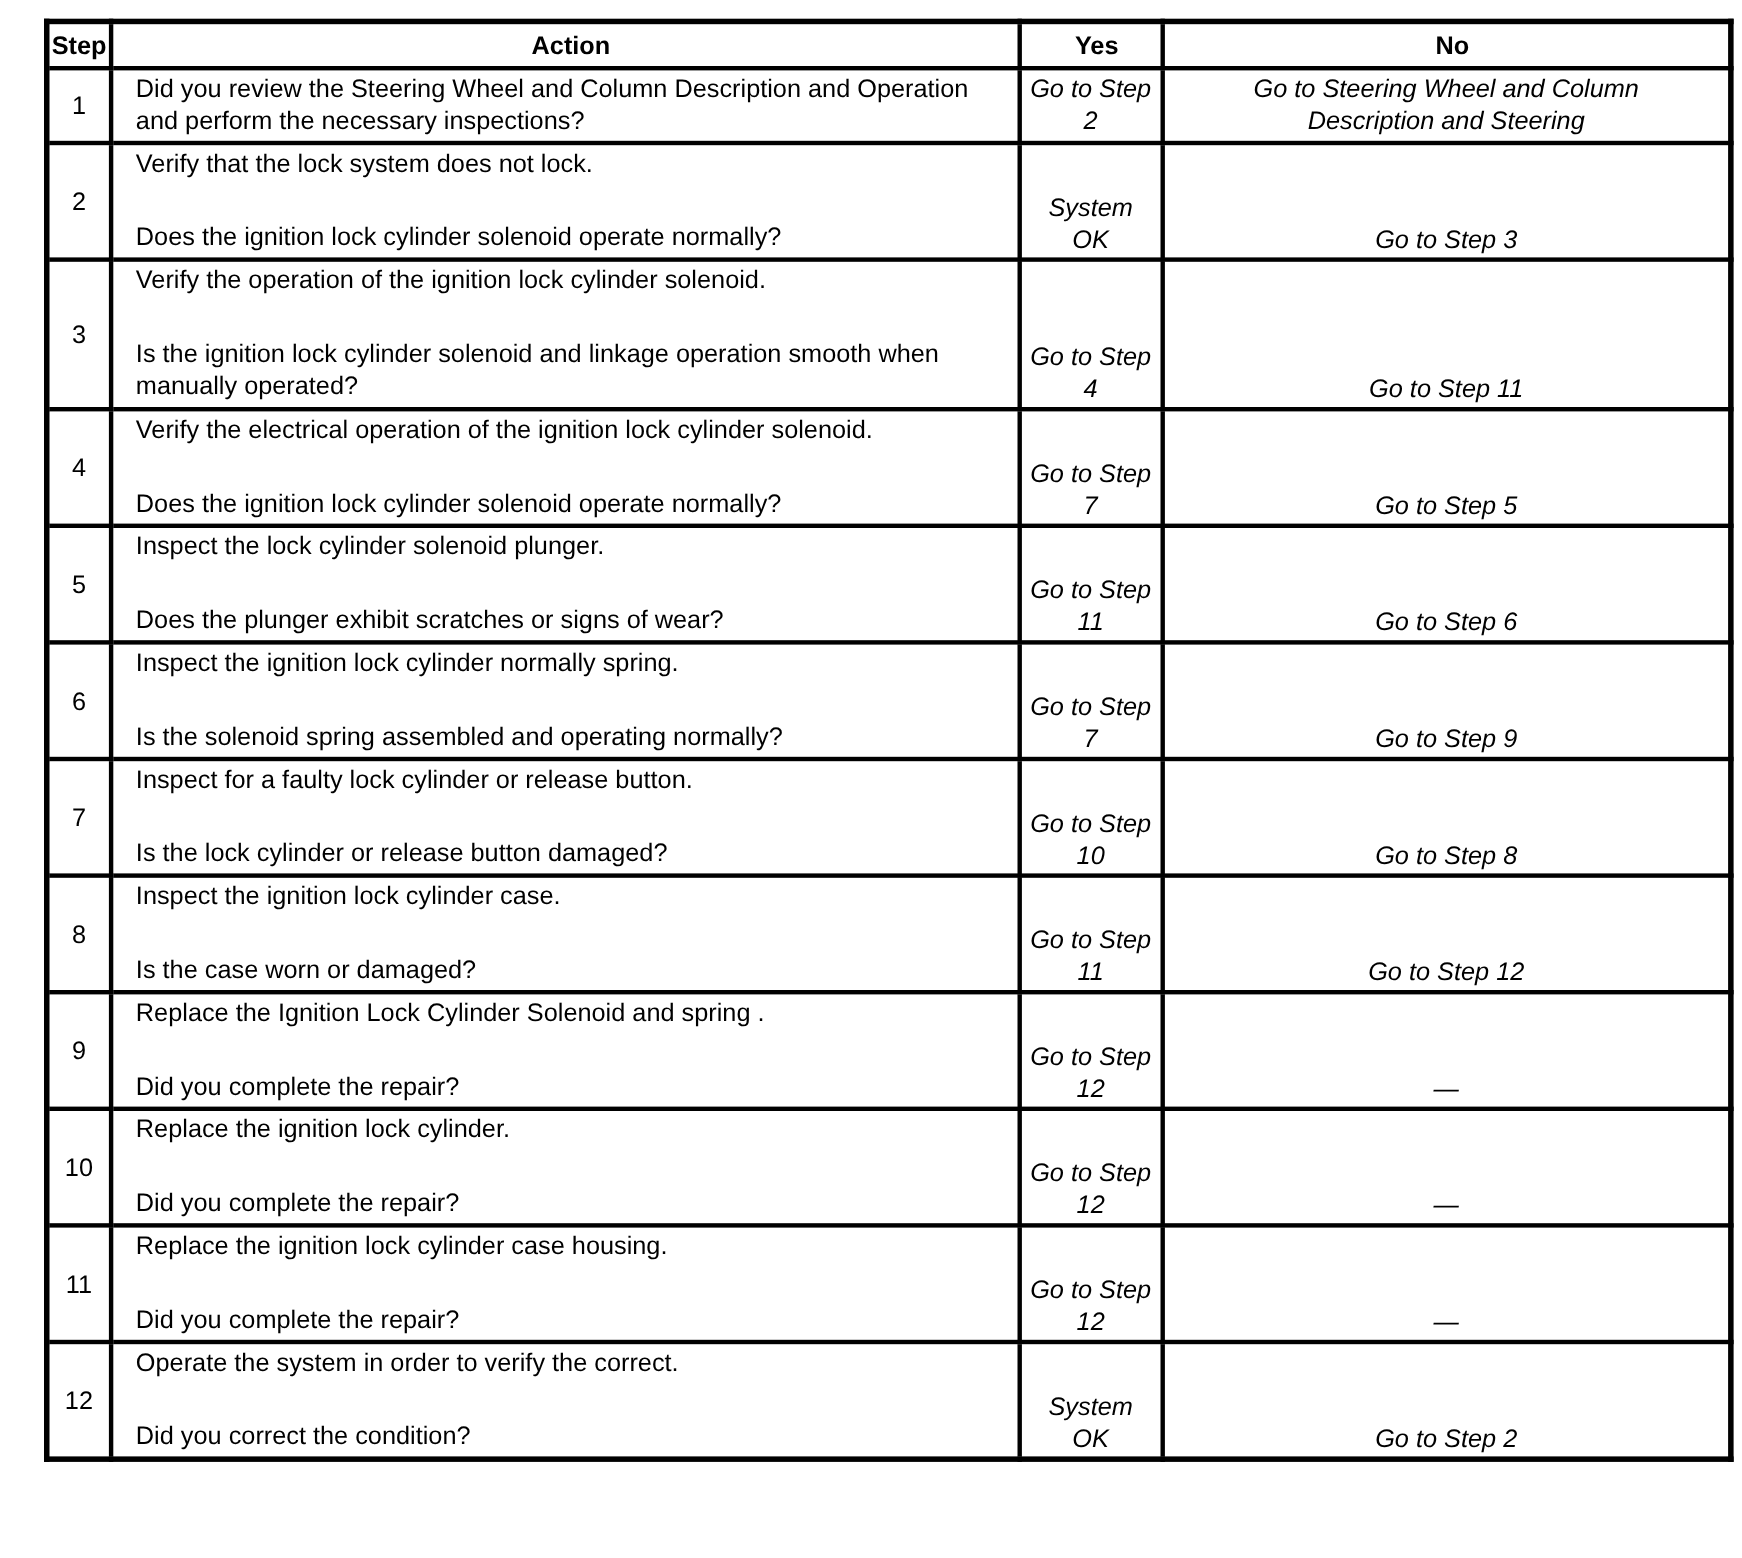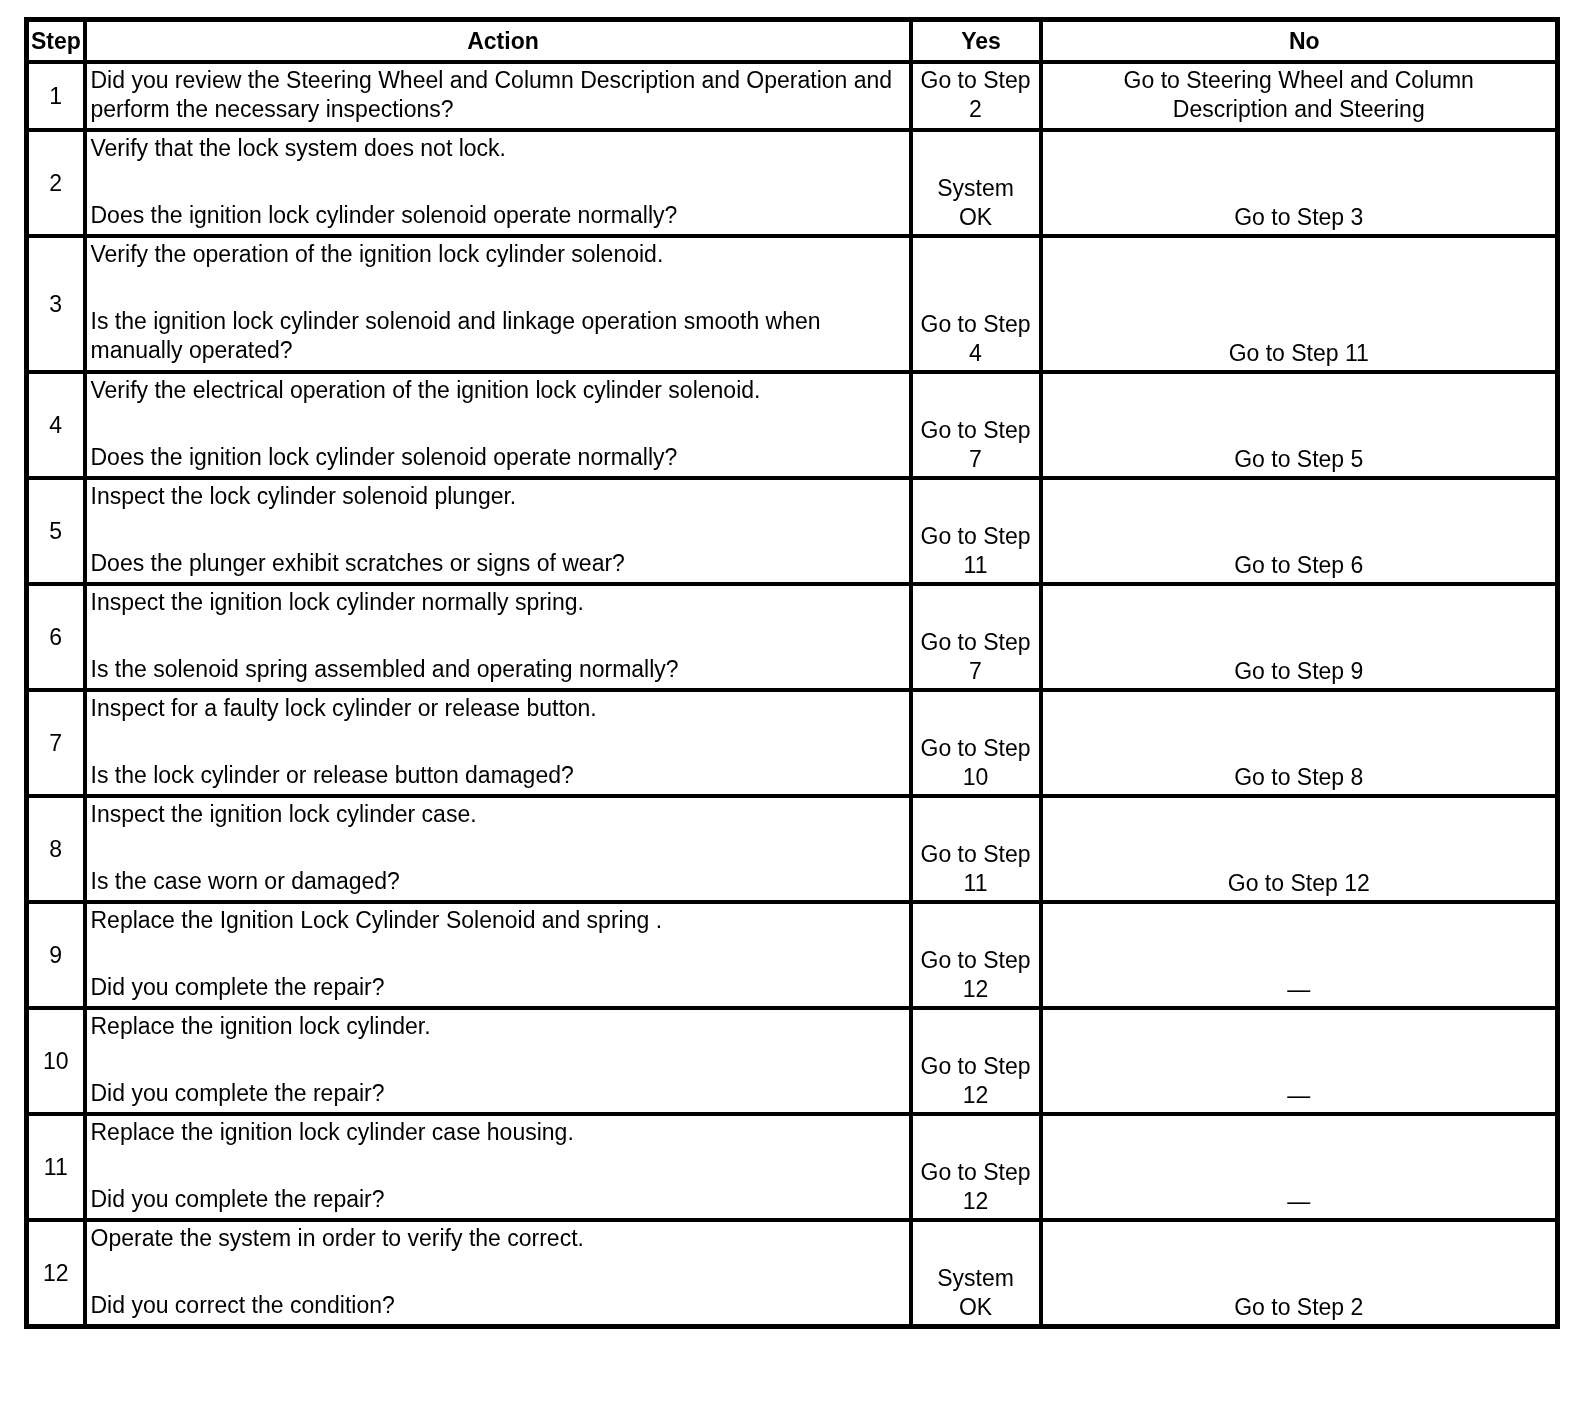--- a/index.html
+++ b/index.html
@@ -1,41 +1,41 @@
 <!DOCTYPE html>
 <html><head>
   <meta charset="utf-8">
   <style>
     html, body { margin: 0; padding: 0; background: #ffffff; }
     body { width: 1584px; height: 1416px; position: relative; overflow: hidden;
            font-family: "Liberation Sans", sans-serif; color: #000; }
     table.dt {
-      position: absolute; left: 24px; top: 17px;
+      position: absolute; left: 40px; top: 17px;
       width: 1536px;
       border-collapse: collapse;
       table-layout: fixed;
       border: 5px solid #000;
     }
     .dt td, .dt th {
       border: 4px solid #000;
       padding: 0 5px;
       font-size: 23px;
       line-height: 29px;
       vertical-align: middle;
     }
     .dt th { font-weight: bold; height: 38px; text-align: center; padding-left: 16px; }
     .dt th.step-h { padding: 0 2px; }
     .col-step { width: 58px; }
     .col-action { width: 826px; }
     .col-yes { width: 130px; }
     .col-no { width: auto; }
     .dt td.def { height: 36px; padding-left: 4px; text-align: left; }
     .dt td.num { text-align: center; }
-    .dt td.act { vertical-align: top; padding-top: 2px; padding-left: 4px; }
-    .dt td.yes, .dt td.no { text-align: center; vertical-align: bottom; padding-bottom: 2px; }
+    .dt td.act { vertical-align: top; padding-top: 2px; padding-left: 21px; }
+    .dt td.yes, .dt td.no { text-align: center; vertical-align: bottom; padding-bottom: 2px; font-style: italic; }
     tr.r1 td { height: 62px; }
     tr.r1 td.yes, tr.r1 td.no { vertical-align: middle; }
     tr.r2 td { height: 100px; }
     tr.r3 td { height: 130px; }
     tr.rN td { height: 100px; }
     .q { display: block; }
     .gap { display: block; height: 38px; }
   </style>
 </head>
 <body>

